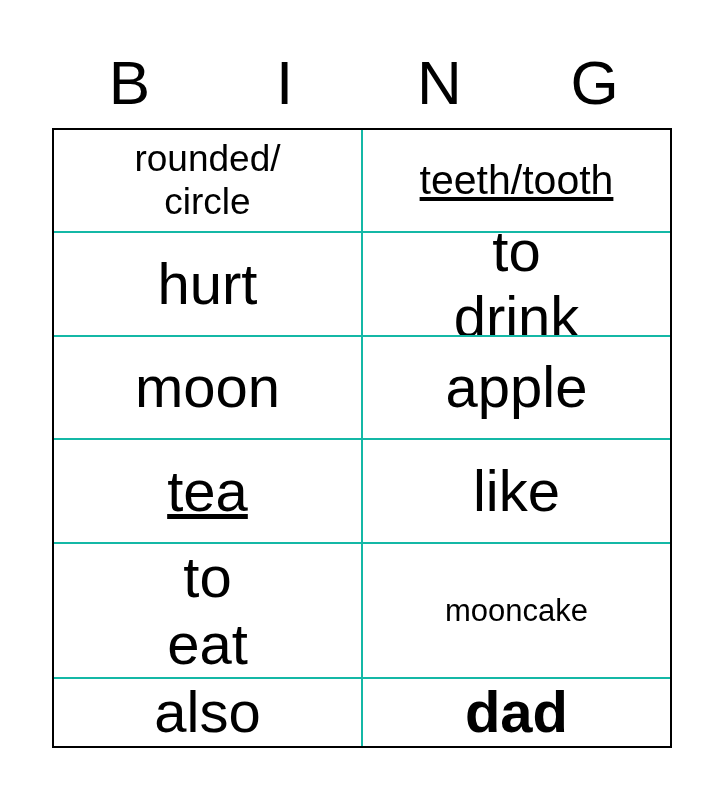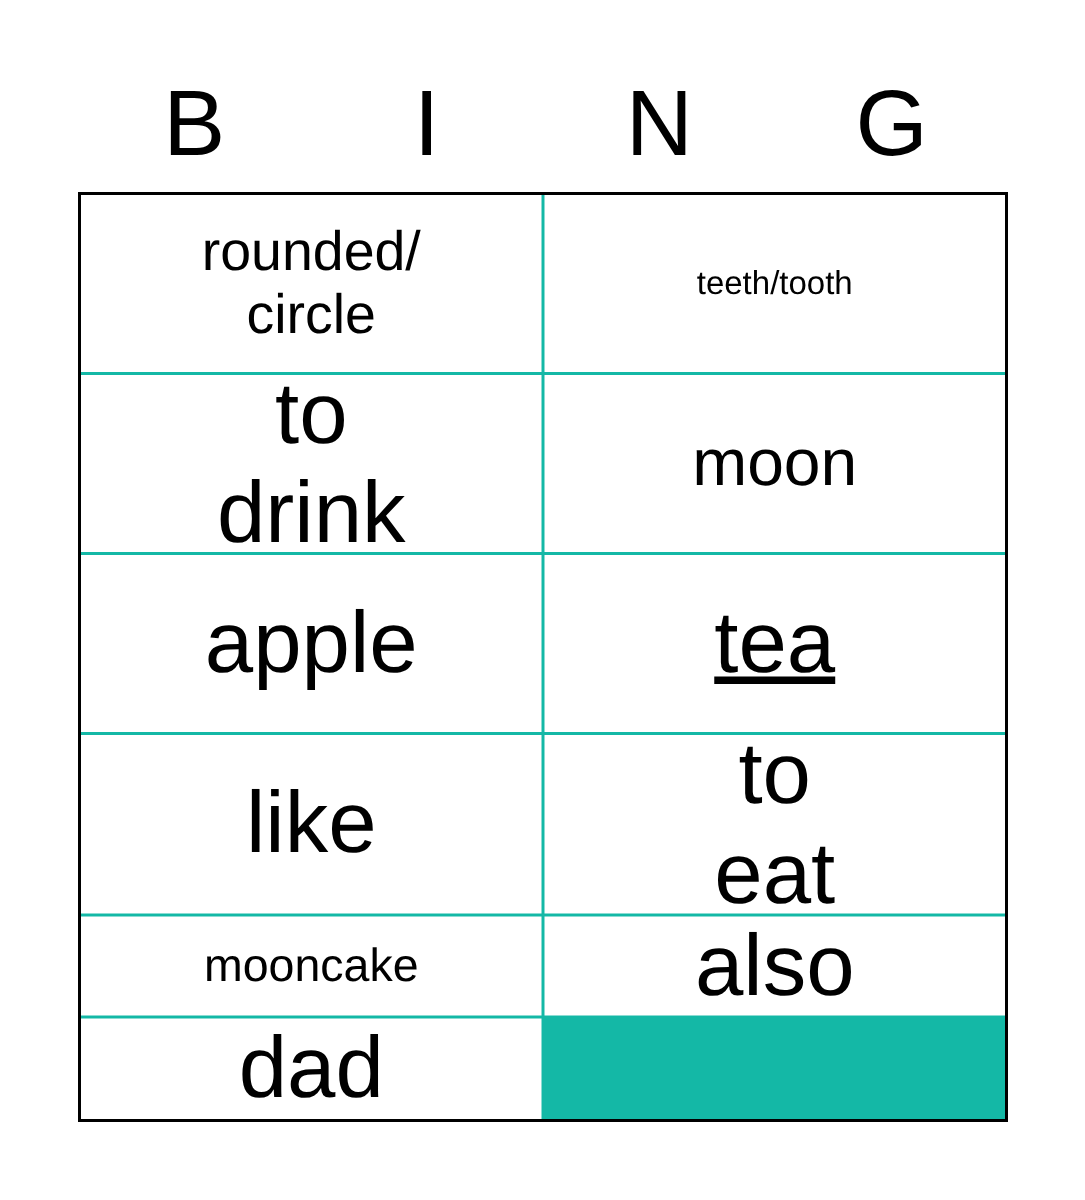--- a/index.html
+++ b/index.html
@@ -75,28 +75,31 @@
     <div class="header-letter">N</div>
     <div class="header-letter">G</div>
   </div>
 
   <div id="card">
     <div class="cell">
         <span style="font-size: 37px;">rounded/
 circle</span>
       </div>
     <div class="cell">
-        <span style="font-size: 22px;">teeth/tooth</span>
+        <span style="font-size: 41px; text-decoration: underline;">teeth/tooth</span>
+      </div>
+    <div class="cell">
+        <span style="font-size: 58px;">hurt</span>
       </div>
     <div class="cell">
         <span style="font-size: 58px;">to
 drink</span>
       </div>
     <div class="cell">
-        <span style="font-size: 44px;">moon</span>
+        <span style="font-size: 58px;">moon</span>
       </div>
     <div class="cell">
         <span style="font-size: 58px; text-align: right;">apple</span>
       </div>
     <div class="cell">
         <span style="font-size: 58px; text-decoration: underline;">tea</span>
       </div>
     <div class="cell">
         <span style="font-size: 58px;">like</span>
       </div>
@@ -104,17 +107,17 @@
         <span style="font-size: 58px;">to
 eat</span>
       </div>
     <div class="cell">
         <span style="font-size: 31px;">mooncake</span>
       </div>
     <div class="cell">
         <span style="font-size: 58px;">also</span>
       </div>
     <div class="cell">
-        <span style="font-size: 58px;">dad</span>
+        <span style="font-size: 58px; font-weight: bold;">dad</span>
       </div>
   </div>
 
 </div>
 
 </body></html>

